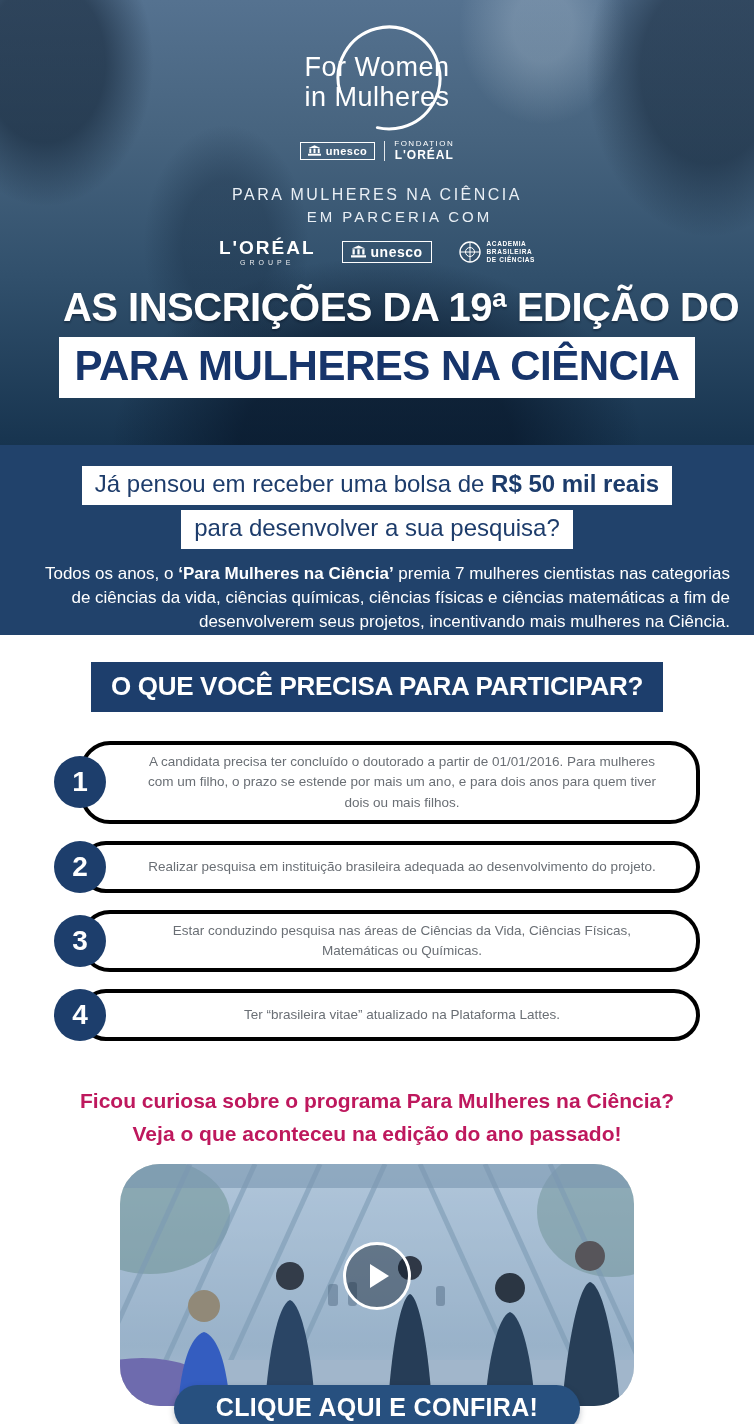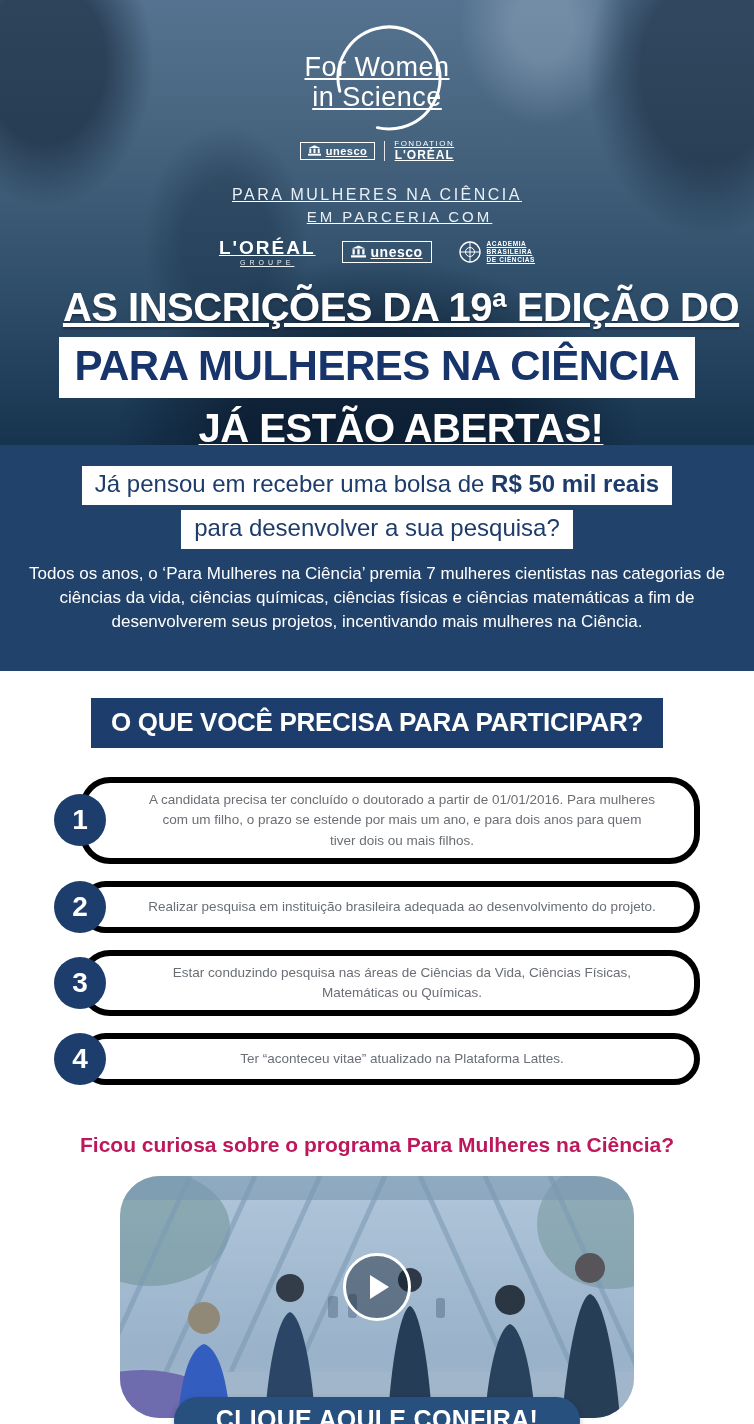--- a/index.html
+++ b/index.html
@@ -10,21 +10,21 @@
   .hero{position:relative;height:445px;overflow:hidden;}
   .hero-bg{position:absolute;inset:0;
     background:
       radial-gradient(150px 200px at 6% 14%, rgba(14,30,48,.55) 40%, transparent 72%),
       radial-gradient(170px 230px at 94% 16%, rgba(14,30,48,.50) 40%, transparent 72%),
       radial-gradient(120px 140px at 72% 6%, rgba(226,238,247,.22) 25%, transparent 70%),
       radial-gradient(110px 160px at 30% 55%, rgba(20,40,62,.35) 40%, transparent 75%),
       radial-gradient(340px 240px at 50% 100%, rgba(6,20,38,.65) 40%, transparent 78%),
       linear-gradient(180deg,#557290 0%,#47647f 30%,#31506c 62%,#17344f 100%);
   }
-  .hero-content{position:relative;text-align:center;color:#fff;padding-top:26px;text-decoration:underline;}
+  .hero-content{position:relative;text-align:center;color:#fff;padding-top:26px;}
 
   .fwis-logo{position:relative;height:112px;width:260px;margin:0 auto;display:flex;flex-direction:column;justify-content:center;}
   .fwis-arc{position:absolute;left:50%;top:-4px;transform:translateX(-50%) translateX(12px);}
   .fwis-line{font-size:27px;font-weight:400;letter-spacing:.5px;line-height:1.12;position:relative;}
 
   .badge-row{display:flex;align-items:center;justify-content:center;gap:9px;margin-top:2px;}
   .unesco-box{display:flex;align-items:center;gap:5px;border:1px solid #ffffff;padding:2px 7px;}
   .unesco-box b{font-size:11px;letter-spacing:.5px;}
   .badge-sep{width:1px;height:20px;background:#ffffff;opacity:.85;}
   .fondation{display:flex;flex-direction:column;align-items:center;line-height:1.1;}
@@ -44,34 +44,34 @@
   .abc-text{display:flex;flex-direction:column;align-items:flex-start;line-height:1.25;}
   .abc-text span{font-size:6.5px;font-weight:bold;letter-spacing:.6px;}
 
   .headline{margin-top:20px;}
   .hl-white{font-size:40px;font-weight:bold;letter-spacing:-0.5px;color:#ffffff;line-height:1.05;
     text-shadow:0 2px 2px rgba(8,22,40,.45);margin-left:48px;}
   .hl-box{width:636px;margin:9px auto;background:#ffffff;padding:5px 0 8px;}
   .hl-box span{font-size:42px;font-weight:bold;letter-spacing:-0.5px;color:#17356b;}
 
   
-  .offer{background:#21426b;height:226px;box-sizing:border-box;padding-top:21px;text-align:center;}
+  .offer{background:#21426b;height:190px;box-sizing:border-box;padding-top:21px;text-align:right;}
   .offer-line{display:flex;justify-content:center;}
   .offer-line + .offer-line{margin-top:5px;border-radius:8px;}
   .offer-box{background:#ffffff;color:#1d3c6b;font-size:24px;padding:4px 13px 6px;line-height:1.2;}
   .offer-box b{font-weight:bold;}
   .offer-par{width:706px;margin:13px auto 0;color:#ffffff;font-size:17px;line-height:1.42;}
-  .offer-par b{font-weight:normal;}
+  .offer-par b{font-weight:bold;}
 
   
   .banner{width:fit-content;margin:27px auto 0;background:#1d3e6c;color:#ffffff;
     font-size:26px;font-weight:bold;letter-spacing:-0.3px;padding:9px 20px 10px;}
   .items{margin-top:29px;padding:0 54px;}
   .item{position:relative;padding-left:26px;margin-bottom:17px;}
-  .pill{box-sizing:border-box;border:6px solid #000000;border-radius:30px;min-height:52px;background:#fff;
+  .pill{box-sizing:border-box;border:4px solid #000000;border-radius:30px;min-height:52px;background:#fff;
     display:flex;align-items:center;justify-content:center;text-align:center;
     padding:7px 38px 7px 62px;color:#6a6f75;font-size:13.5px;line-height:1.5;}
   .num{position:absolute;left:0;top:50%;transform:translateY(-50%);width:52px;height:52px;border-radius:50%;
     background:#1d3e6c;color:#ffffff;font-size:28px;font-weight:bold;
     display:flex;align-items:center;justify-content:center;z-index:2;}
 
   
   .teaser{margin:44px auto 0;text-align:center;color:#be185d;font-size:21px;font-weight:bold;line-height:1.55;}
   .video{position:relative;width:514px;height:242px;margin:14px auto 0;border-radius:40px;overflow:hidden;cursor:pointer;}
   .video svg{display:block;width:100%;height:100%;}
@@ -91,21 +91,21 @@
 
   <header class="hero">
     <div class="hero-bg"></div>
     <div class="hero-content">
 
       <div class="fwis-logo">
         <svg class="fwis-arc" width="112" height="112" viewBox="0 0 112 112">
           <circle cx="56" cy="56" r="51" fill="none" stroke="#ffffff" stroke-width="3" stroke-linecap="round" stroke-dasharray="265 55" transform="rotate(165 56 56)"></circle>
         </svg>
         <div class="fwis-line">For Women</div>
-        <div class="fwis-line">in Science</div>
+        <div class="fwis-line">in Mulheres</div>
       </div>
 
       <div class="badge-row">
         <span class="unesco-box">
           <svg width="13" height="11" viewBox="0 0 20 16">
             <path d="M1 4 L10 0 L19 4 Z" fill="#ffffff"></path>
             <rect x="2" y="5" width="3" height="7" fill="#ffffff"></rect>
             <rect x="8.5" y="5" width="3" height="7" fill="#ffffff"></rect>
             <rect x="15" y="5" width="3" height="7" fill="#ffffff"></rect>
             <rect x="0" y="13" width="20" height="3" fill="#ffffff"></rect>
@@ -150,21 +150,20 @@
             <span>DE CIÊNCIAS</span>
           </span>
         </div>
       </div>
 
       <div class="headline">
         <div class="hl-white">AS INSCRIÇÕES DA 19ª EDIÇÃO DO</div>
         <div class="hl-box">
           <span>PARA MULHERES NA CIÊNCIA</span>
         </div>
-        <div class="hl-white">JÁ ESTÃO ABERTAS!</div>
       </div>
 
     </div>
   </header>
 
   <section class="offer">
     <div class="offer-line">
       <div class="offer-box">
         <span>Já pensou em receber uma bolsa de </span><b>R$ 50 mil reais</b>
       </div>
@@ -188,28 +187,29 @@
       <div class="item">
         <div class="num">2</div>
         <div class="pill">Realizar pesquisa em instituição brasileira adequada ao desenvolvimento do projeto.</div>
       </div>
       <div class="item">
         <div class="num">3</div>
         <div class="pill">Estar conduzindo pesquisa nas áreas de Ciências da Vida, Ciências Físicas, Matemáticas ou Químicas.</div>
       </div>
       <div class="item">
         <div class="num">4</div>
-        <div class="pill">Ter “aconteceu vitae” atualizado na Plataforma Lattes.</div>
+        <div class="pill">Ter “brasileira vitae” atualizado na Plataforma Lattes.</div>
       </div>
     </div>
   </section>
 
   <section>
     <p class="teaser">
       <span>Ficou curiosa sobre o programa Para Mulheres na Ciência?</span><br>
+      <span>Veja o que aconteceu na edição do ano passado!</span>
     </p>
 
     <div class="video">
       <svg viewBox="0 0 514 242" preserveAspectRatio="none">
         <defs>
           <linearGradient id="glass" x1="0" y1="0" x2="0" y2="1">
             <stop offset="0" stop-color="#dde5ea"></stop>
             <stop offset="0.75" stop-color="#bcc9d2"></stop>
             <stop offset="1" stop-color="#cfd6da"></stop>
           </linearGradient>

